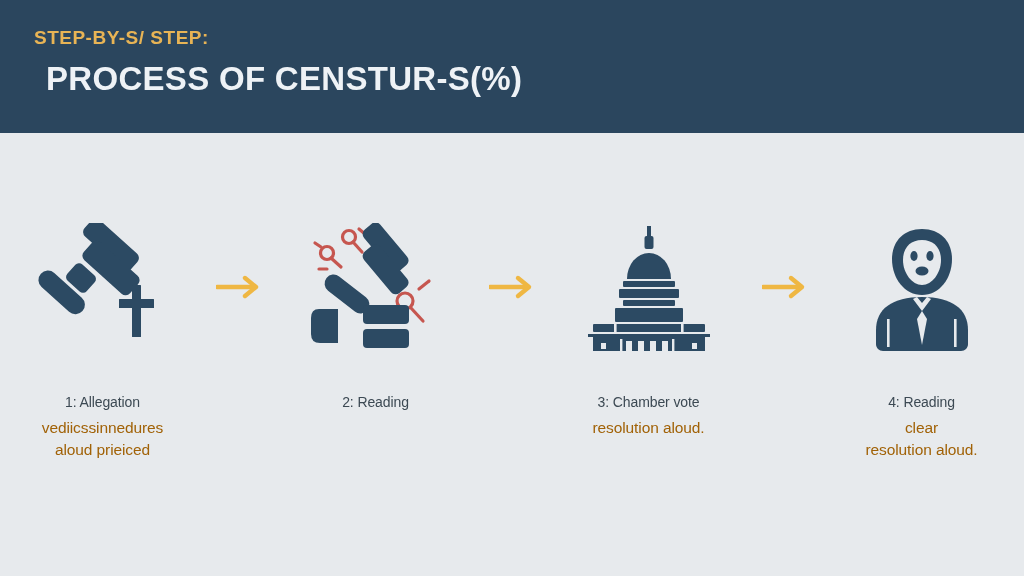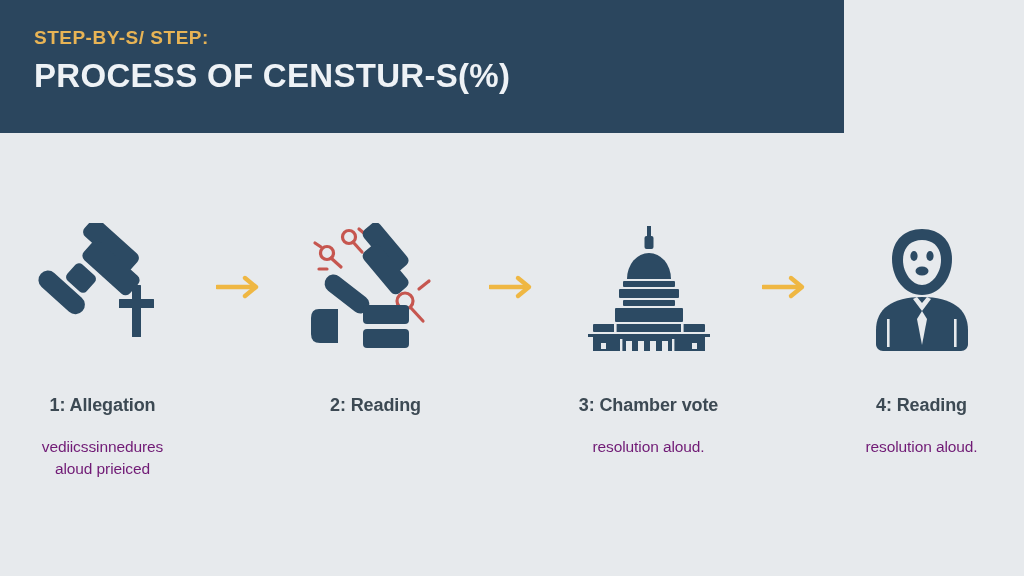--- a/index.html
+++ b/index.html
@@ -20,21 +20,21 @@
     width: 1024px;
     height: 576px;
     background: #e7eaed;
   }
 
   
   .header {
     position: absolute;
     left: 0;
     top: 0;
-    width: 844px;
+    width: 1024px;
     height: 133px;
     background: #2b465e;
     box-sizing: border-box;
     padding: 0 0 8px 34px;
   }
   .header-inner {
     position: absolute;
     left: 34px;
     top: 28px;
   }
@@ -45,21 +45,21 @@
     color: #e8b455;
     margin: 0 0 9px 0;
     line-height: 1.1;
     white-space: nowrap;
   }
   .header-title {
     font-size: 33px;
     font-weight: bold;
     letter-spacing: 0.3px;
     color: #eef2f6;
-    margin: 0;
+    margin: 12px;
     line-height: 1.1;
     white-space: nowrap;
   }
 
   
   .steps {
     position: absolute;
     left: 0;
     top: 133px;
     width: 1024px;
@@ -81,31 +81,31 @@
   .step-icon {
     height: 135px;
     width: 160px;
     display: flex;
     align-items: center;
     justify-content: center;
   }
 
   .step-title {
     margin-top: 40px;
-    font-size: 18px;
-    font-weight: bold;
+    font-size: 14px;
+    font-weight: normal;
     color: #3c4953;
     text-align: left;
     line-height: 1.25;
     letter-spacing: -0.1px;
   }
   .step-desc {
-    margin-top: 19px;
+    margin-top: 5px;
     font-size: 15.5px;
-    color: #701a75;
+    color: #a16207;
     text-align: center;
     line-height: 1.42;
     letter-spacing: -0.1px;
   }
 
   .arrow {
     width: 68px;
     display: flex;
     align-items: center;
     justify-content: center;
@@ -284,18 +284,19 @@
           <g fill="#e7eaed">
             <path d="M66 76 L75 88 L84 76 L80 74 L75 80 L70 74 Z"></path>
             <path d="M75 88 L70 96 L75 122 L80 96 Z"></path>
             <rect x="40" y="96" width="2.6" height="28"></rect>
             <rect x="107" y="96" width="2.6" height="28"></rect>
           </g>
         </svg>
       </div>
       <div class="step-title">4: Reading</div>
       <div class="step-desc">
+        <div>clear</div>
         <div>resolution aloud.</div>
       </div>
     </div>
 
   </div>
 </div>
 
 </body></html>

